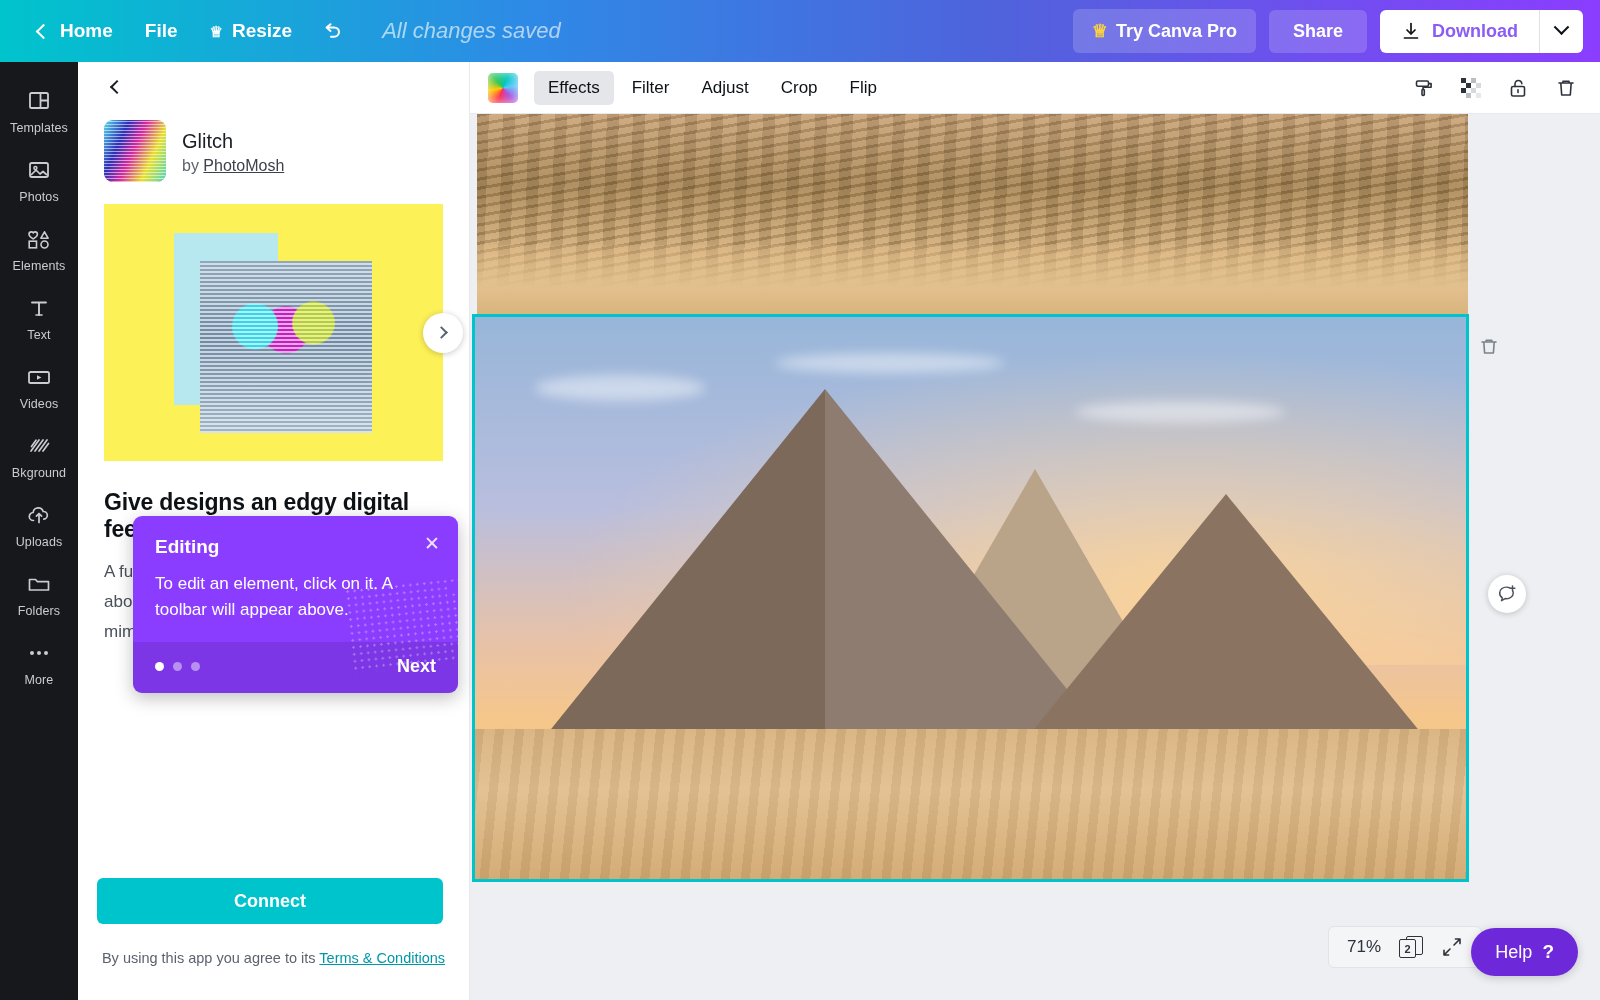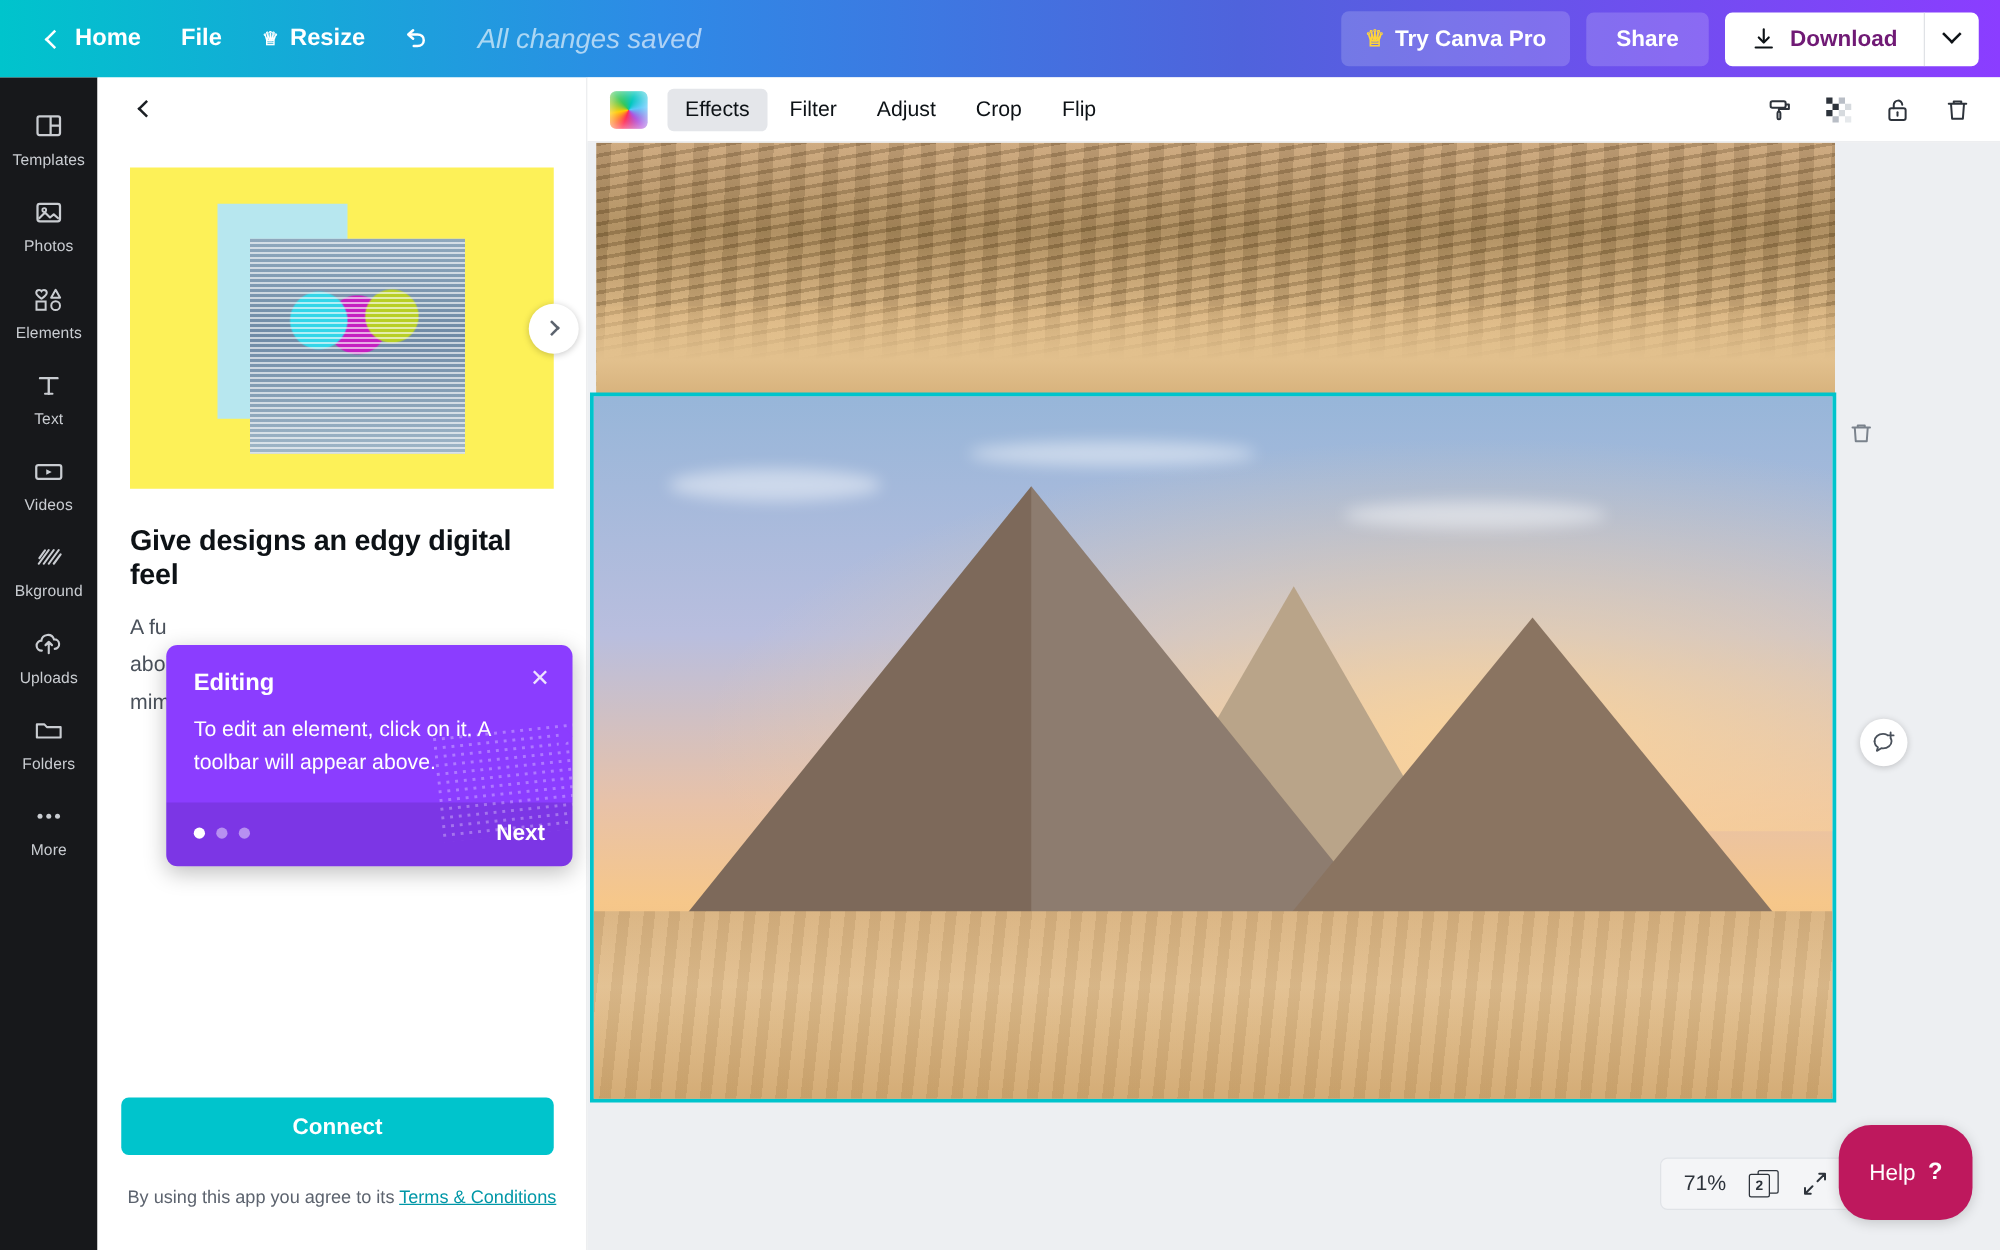--- a/index.html
+++ b/index.html
@@ -46,21 +46,21 @@
     padding: 11px 19px; font-size: 18px; font-weight: 600; cursor: pointer;
     white-space: nowrap;
   }
   .share-btn {
     background: rgba(255,255,255,.17); border-radius: 6px;
     padding: 11px 24px; font-size: 18px; font-weight: 600; cursor: pointer;
   }
   .dl-group { display:flex; align-items:stretch; background:#fff; border-radius:6px; overflow:hidden; }
   .dl-main {
     display:flex; align-items:center; gap:11px;
-    color:#701a75; font-size:18px; font-weight:600;
+    color:#8b5cf6; font-size:18px; font-weight:600;
     padding: 11px 21px; cursor:pointer;
   }
   .dl-caret {
     display:flex; align-items:center; justify-content:center;
     width: 44px; border-left: 1px solid #e0e2e6; cursor: pointer;
   }
   .caret-dn { width:11px; height:11px; border-right:2.3px solid #0d1216; border-bottom:2.3px solid #0d1216; transform: rotate(45deg) translate(-3px,-3px); }
 
   
   .rail {
@@ -252,22 +252,22 @@
     position:relative; width:24px; height:22px; cursor:pointer;
   }
   .pc-back { position:absolute; right:0; top:0; width:17px; height:19px; border:1.8px solid #2d333b; border-radius:2px;}
   .pc-front {
     position:absolute; left:0; top:3px; width:17px; height:19px; border:1.8px solid #2d333b;
     border-radius:2px; background:#f4f5f7; font-size:11px; color:#2d333b;
     display:flex; align-items:center; justify-content:center; font-weight:600;
   }
   .help-btn {
     position:absolute; right: 22px; bottom: 24px;
-    background:#be185d; color:#fff; border-radius: 26px;
-    padding: 27px 24px; font-size: 18px; display:flex; align-items:center; gap:10px;
+    background:#6d28d9; color:#fff; border-radius: 26px;
+    padding: 13px 24px; font-size: 18px; display:flex; align-items:center; gap:10px;
     cursor:pointer; box-shadow: 0 2px 10px rgba(0,0,0,.18); z-index: 20;
   }
   .help-q { font-weight:700; font-size:19px; }
 </style>
 </head>
 <body>
 
 <div class="topbar">
   <div class="tb-left">
     <div class="tb-btn">
@@ -416,20 +416,31 @@
   </div>
 </div>
 
 <div class="panel">
   <div class="panel-top">
     <div class="panel-back">
       <span class="pb-chev"></span>
     </div>
   </div>
 
+  <div class="app-head">
+    <div class="app-thumb">
+        <div class="gl"></div>
+      </div>
+    <div>
+      <div class="app-name">Glitch</div>
+      <div class="app-by">
+        <span>by </span><u>PhotoMosh</u>
+      </div>
+    </div>
+  </div>
 
   <div class="hero">
     <div class="hero-inner">
       <div class="hero-cyan"></div>
       <div class="hero-img"></div>
     </div>
     <div class="hero-next">
       <span class="hn-chev"></span>
     </div>
   </div>

